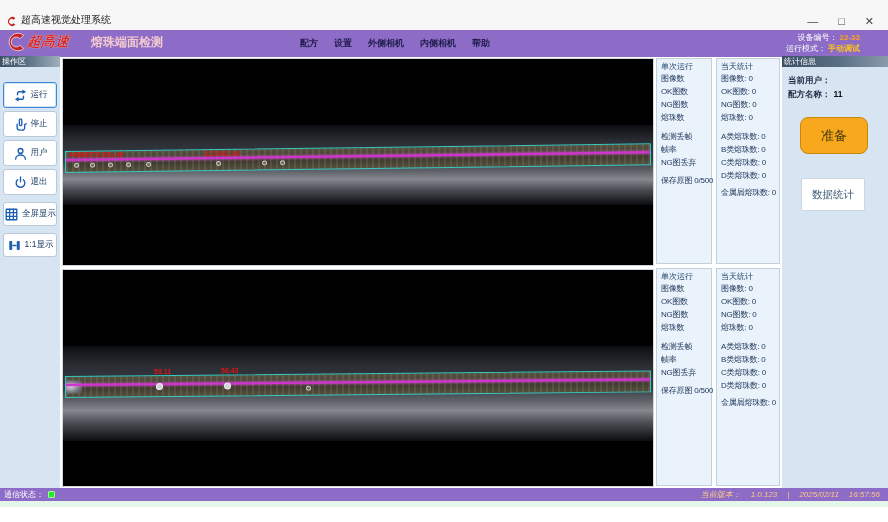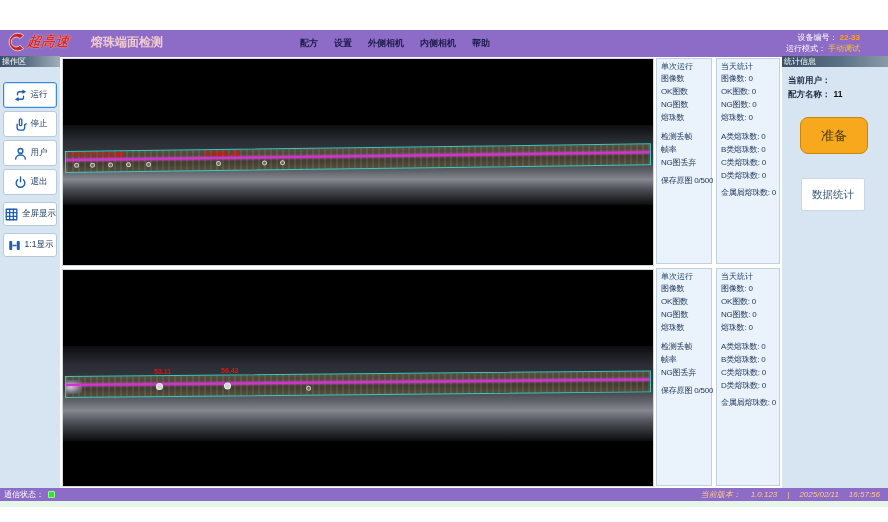--- a/index.html
+++ b/index.html
@@ -21,21 +21,21 @@
   .logo-swoosh { width:22px; height:22px; }
   .logo-text { font-size:14px; font-weight:bold; font-style:italic; color:#d42a2a;
                transform:skewX(-8deg); margin-right:8px; text-shadow:0 0 1px #fff; }
   .app-title { font-size:15px; font-weight:bold; color:#ffffff; letter-spacing:1px; }
   .app-subtitle { font-size:12px; font-weight:bold; color:#f2c9ce; margin-left:14px; }
   #menu { position:absolute; left:300px; top:0; height:27px; display:flex; align-items:center; gap:16px; }
   .menu-item { font-size:9px; font-weight:bold; color:#201c4e; cursor:default; }
   #hdr-right { position:absolute; right:28px; top:2px; text-align:left; }
   #hdr-right .row { font-size:8px; line-height:11px; color:#ffffff; white-space:nowrap; text-align:right; }
   #hdr-right .val-orange { color:#ffa41d; font-weight:bold; margin-left:2px; }
-  #hdr-right .val-yellow { color:#ffc41d; font-weight:normal; margin-left:2px; }
+  #hdr-right .val-yellow { color:#ffc41d; font-weight:bold; margin-left:2px; }
 
   
   #sidebar { position:absolute; left:0; top:56px; width:60px; height:432px; background:#d7e4f2; }
   .panel-header { height:11px; background:linear-gradient(90deg,#3c5168 0%,#5a7084 45%,#9fb0bd 100%);
                   color:#ffffff; font-size:8px; line-height:11px; padding-left:2px; }
   #sidebar .btns { padding-top:15px; display:flex; flex-direction:column; align-items:center; }
   .sbtn { width:54px; height:26px; margin-bottom:3px; background:#ffffff; border:1px solid #b9c9da;
           border-radius:3px; display:flex; align-items:center; justify-content:center; gap:3px; cursor:default; }
   .sbtn.focused { border:1px solid #3f8ad8; box-shadow:inset 0 0 0 1px #cfe4f8; }
   .sbtn.small { height:24px; margin-top:4px; }
@@ -101,20 +101,31 @@
   #statusbar .comm { font-size:8px; color:#ffffff; }
   #comm-light { width:7px; height:7px; border-radius:1px; background:#2ee62e; border:1px solid #9cf89c; margin-left:4px; }
   #statusbar .right { margin-left:auto; display:flex; align-items:center; gap:10px; font-size:8px; color:#ffc887;font-style:italic; }
   #understrip { position:absolute; left:0; top:501px; width:888px; height:6px; background:#e4f6ea; }
 </style>
 </head>
 <body>
 
 <div id="app">
 
+  <div id="titlebar">
+    <svg class="tb-icon" viewBox="0 0 20 20">
+      <path d="M17 4 A8 8 0 1 0 17 16 L13.5 13 A4.5 4.5 0 1 1 13.5 7 Z" fill="#c82222"></path>
+    </svg>
+    <span class="tb-title">超高速视觉处理系统</span>
+    <div class="win-controls">
+      <span>—</span>
+      <span>□</span>
+      <span>✕</span>
+    </div>
+  </div>
 
   <div id="appheader">
     <div class="logo-wrap">
       <svg class="logo-swoosh" viewBox="0 0 20 20">
         <path d="M17 4 A8 8 0 1 0 17 16 L13.5 13 A4.5 4.5 0 1 1 13.5 7 Z" fill="#c82222" stroke="#fff" stroke-width="0.6"></path>
       </svg>
       <span class="logo-text">超高速</span>
       <span class="app-subtitle">熔珠端面检测</span>
     </div>
     <div id="menu">

